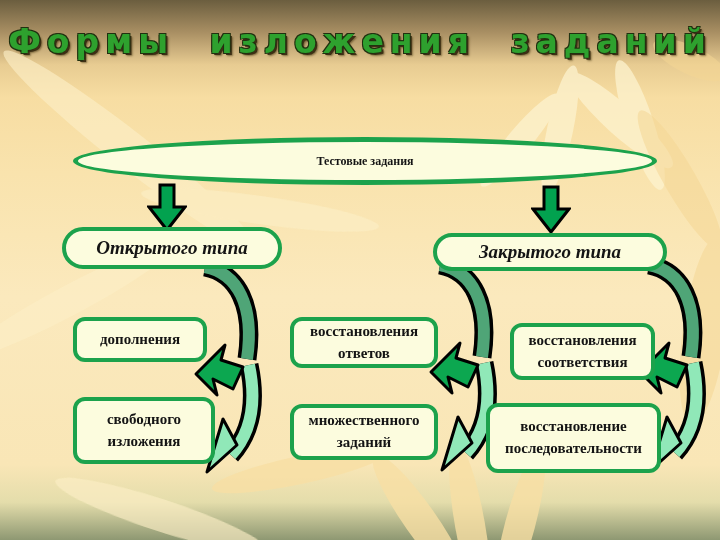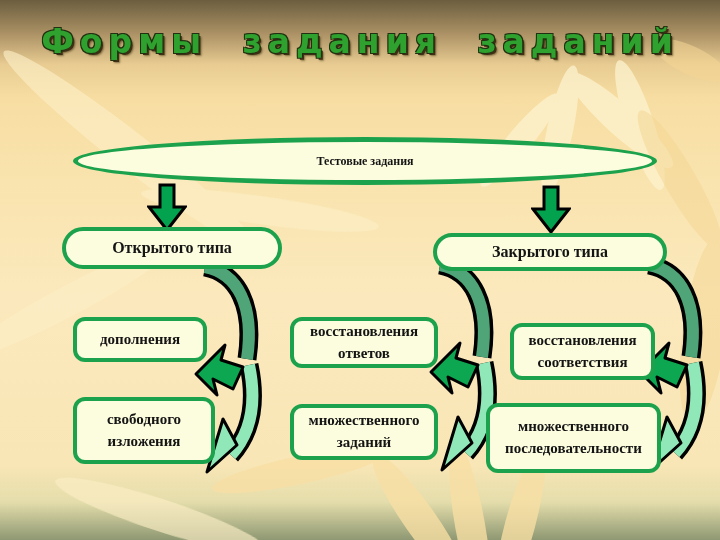--- a/index.html
+++ b/index.html
@@ -36,21 +36,21 @@
     text-align:center;
     color:#141414;
     font-weight:bold;
   }
   .oval{
     left:73px;top:137px;width:584px;height:48px;
     border-radius:50%;
     border-width:5px;
     font-size:12px;
   }
-  .stadium{font-size:16px;}
+  .stadium{font-style:italic;font-size:19px;}
   .stadium.open{left:62px;top:227px;width:220px;height:42px;border-radius:21px;}
   .stadium.closed{left:433px;top:233px;width:234px;height:38px;border-radius:19px;}
   .leafbox{font-size:15px;line-height:1.45;border-radius:12px;padding:0 4px;text-align:center;}
   .b1{left:73px;top:317px;width:134px;height:45px;}
   .b2{left:73px;top:397px;width:142px;height:67px;}
   .b3{left:290px;top:317px;width:148px;height:51px;}
   .b4{left:290px;top:404px;width:148px;height:56px;}
   .b5{left:510px;top:323px;width:145px;height:57px;}
   .b6{left:486px;top:403px;width:175px;height:70px;}
   .svgabs{position:absolute;}
@@ -84,21 +84,21 @@
       <ellipse cx="160" cy="515" rx="110" ry="16" transform="rotate(18 160 515)"></ellipse>
     </g>
     <g fill="#f8dfa4" opacity="0.8">
       <ellipse cx="420" cy="520" rx="16" ry="80" transform="rotate(-35 420 520)"></ellipse>
       <ellipse cx="470" cy="525" rx="15" ry="85" transform="rotate(-10 470 525)"></ellipse>
       <ellipse cx="520" cy="525" rx="15" ry="80" transform="rotate(15 520 525)"></ellipse>
       <ellipse cx="300" cy="470" rx="90" ry="14" transform="rotate(-12 300 470)"></ellipse>
     </g>
   </svg>
 
-  <div class="title">Формы задания заданий</div>
+  <div class="title">Формы изложения заданий</div>
 
   <div class="node oval">Тестовые задания</div>
 
   <svg class="svgabs da-left" width="40" height="50" viewBox="0 0 40 50">
     <polygon points="13,2 27,2 27,24 38,24 20,47 2,24 13,24" fill="#02a24f" stroke="#000" stroke-width="3"></polygon>
   </svg>
   <svg class="svgabs da-right" width="40" height="50" viewBox="0 0 40 50">
     <polygon points="13,2 27,2 27,24 38,24 20,47 2,24 13,24" fill="#02a24f" stroke="#000" stroke-width="3"></polygon>
   </svg>
 
@@ -128,15 +128,15 @@
   </svg>
 
   <div class="node stadium open">Открытого типа</div>
   <div class="node stadium closed">Закрытого типа</div>
 
   <div class="node leafbox b1">дополнения</div>
   <div class="node leafbox b2">свободного изложения</div>
   <div class="node leafbox b3">восстановления ответов</div>
   <div class="node leafbox b4">множественного заданий</div>
   <div class="node leafbox b5">восстановления соответствия</div>
-  <div class="node leafbox b6">множественного последовательности</div>
+  <div class="node leafbox b6">восстановление последовательности</div>
 
 </div>
 
 </body></html>

